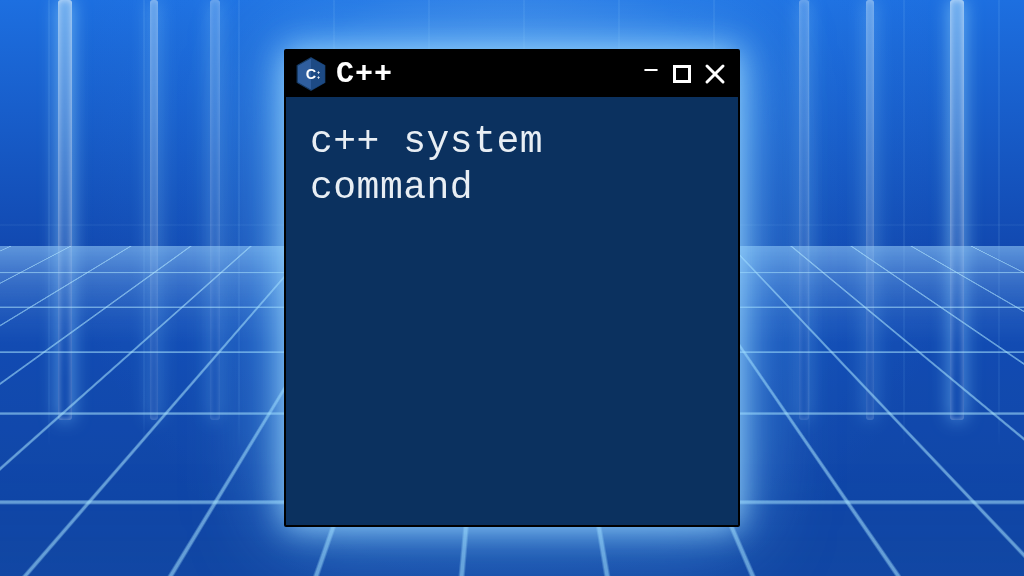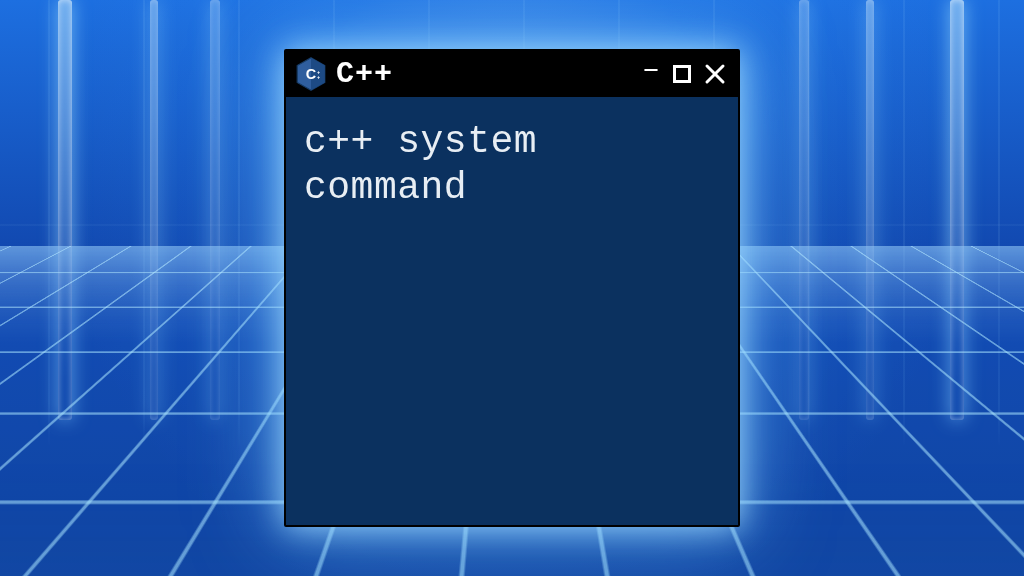--- a/index.html
+++ b/index.html
@@ -128,21 +128,21 @@
     font-size: 24px;
     line-height: 1;
     cursor: pointer;
     font-family: "Consolas","Courier New",monospace;
     user-select: none;
   }
   .ctrl.min { font-size: 30px; transform: translateY(-4px); }
   .ctrl.max svg, .ctrl.close svg { display:block; }
 
   .body {
-    padding: 22px 26px 26px 18px;
+    padding: 22px 26px 26px 24px;
     min-height: 380px;
     color: #e8eef4;
     font-family: "Consolas","Courier New",monospace;
     font-size: 38px;
     line-height: 1.22;
     letter-spacing: 0.5px;
     white-space: pre-line;
   }
 
   

